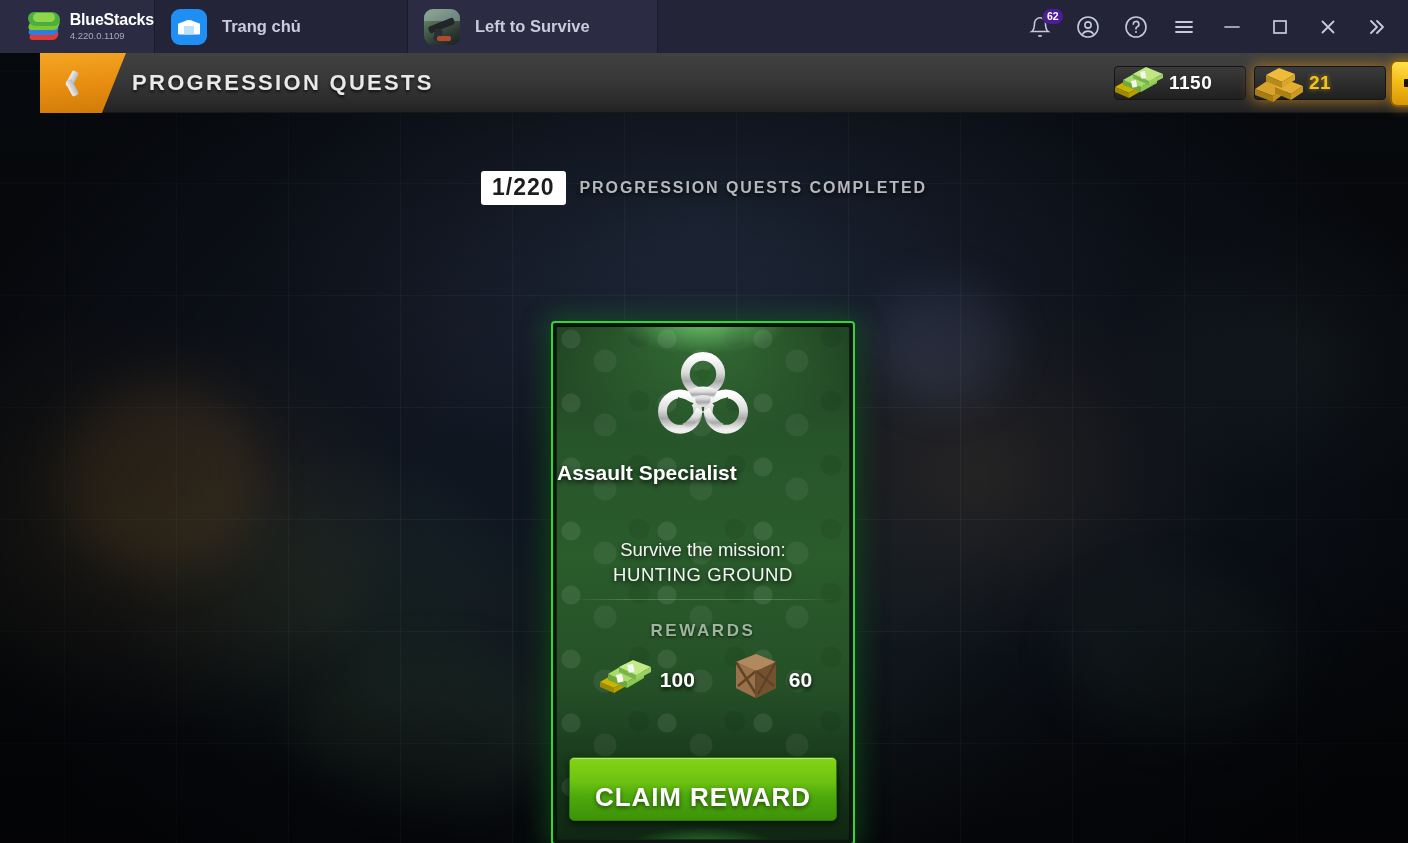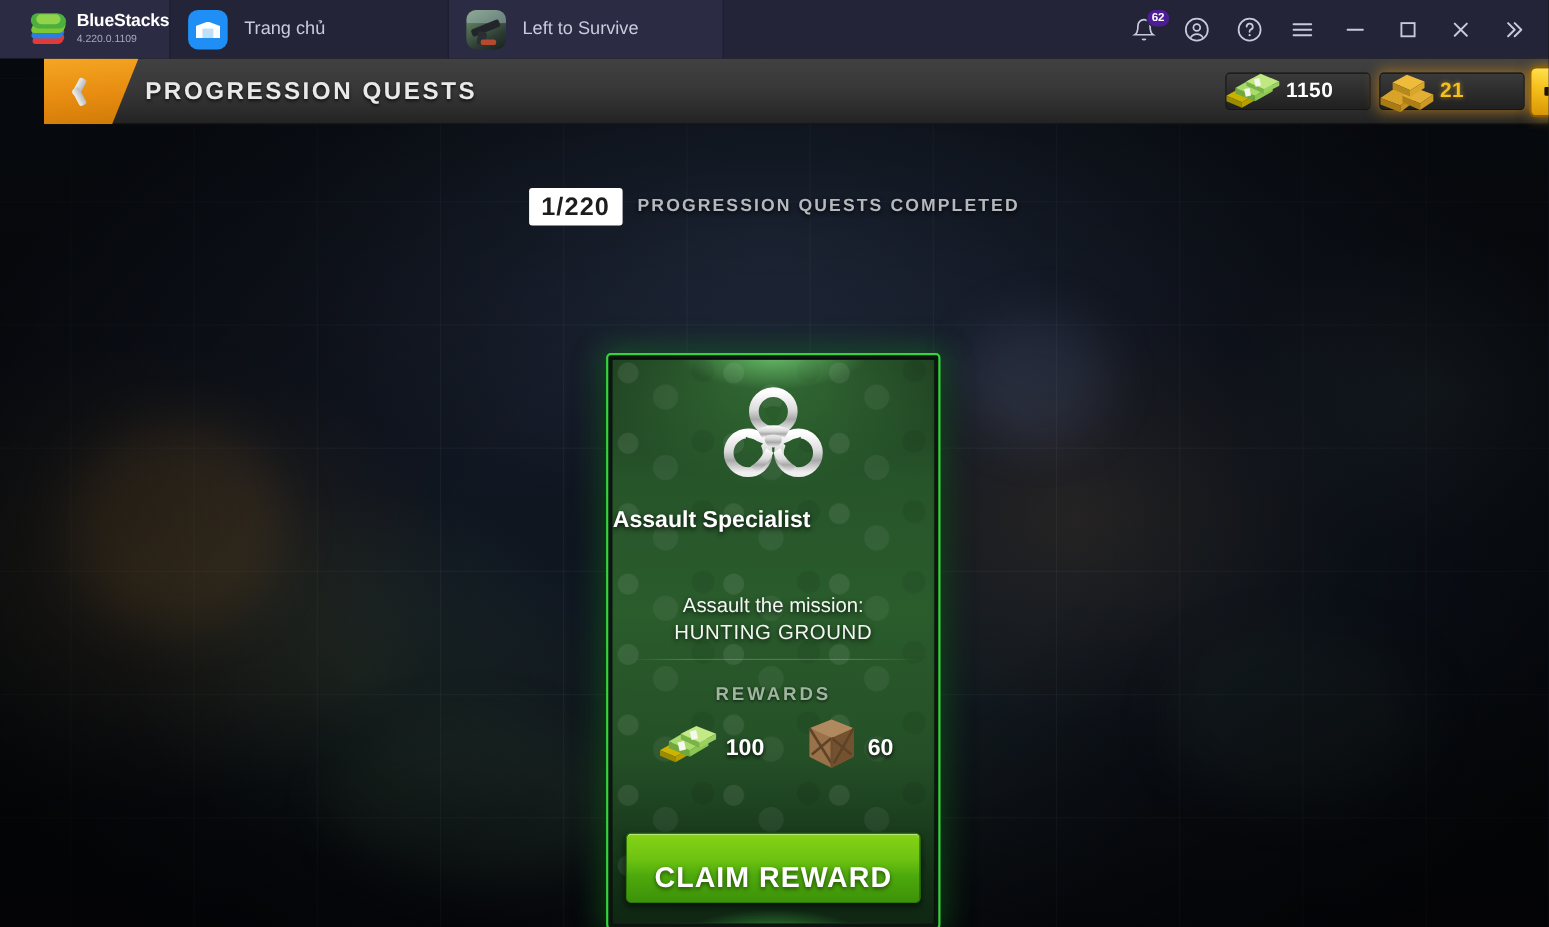--- a/index.html
+++ b/index.html
@@ -40,21 +40,21 @@
 
   .bs-tab {
     height: 53px; display: flex; align-items: center; gap: 15px;
     padding: 0 18px 0 16px;
     border-right: 1px solid #1b1b2c;
     cursor: pointer; position: relative;
   }
   .bs-tab.active { background: #2b2b44; }
   .bs-tab.tab-home { width: 253px; }
   .bs-tab.tab-game { width: 250px; }
-  .bs-tab-label { color: #c9cbdd; font-size: 16.5px; white-space: nowrap; }
+  .bs-tab-label { color: #c9cbdd; font-size: 16.5px; white-space: nowrap; font-weight: bold; }
   .tab-icon { width: 36px; height: 36px; border-radius: 9px; flex: none; position: relative; overflow: hidden; }
   .icon-home { background: #1f8ff5; }
   .icon-home .house {
     position: absolute; left: 7px; top: 11px; width: 22px; height: 15px;
     background: #fff; border-radius: 2px 2px 1px 1px;
     clip-path: polygon(0% 28%, 50% 0%, 100% 28%, 100% 100%, 0% 100%);
   }
   .icon-home .house:after {
     content:""; position:absolute; left:6px; top:6px; width:10px; height:9px;
     background:#bfe0fb;
@@ -462,21 +462,21 @@
             <path d="M59 56 L74 50 a13 13 0 0 1 -8 14 Z"></path>
           </g>
           <path d="M36 44 q14 -8 28 0 l-4 7 q-10 -6 -20 0 Z" fill="url(#sil)"></path>
           <path d="M44 60 q-6 12 -14 16 l6 5 q10 -7 14 -17 Z" fill="url(#sil)"></path>
           <path d="M56 60 q6 12 14 16 l-6 5 q-10 -7 -14 -17 Z" fill="url(#sil)"></path>
         </svg>
 
         <div class="card-title">Assault Specialist</div>
 
         <div class="card-desc">
-          <span>Assault the mission:</span>
+          <span>Survive the mission:</span>
           <span class="l2">HUNTING GROUND</span>
         </div>
 
         <div class="div-line"></div>
         <div class="rewards-lbl">REWARDS</div>
 
         <div class="rewards-row">
           <div class="rw">
             <svg class="rw-ico" viewBox="0 0 66 52">
               <g transform="translate(4,6)">

